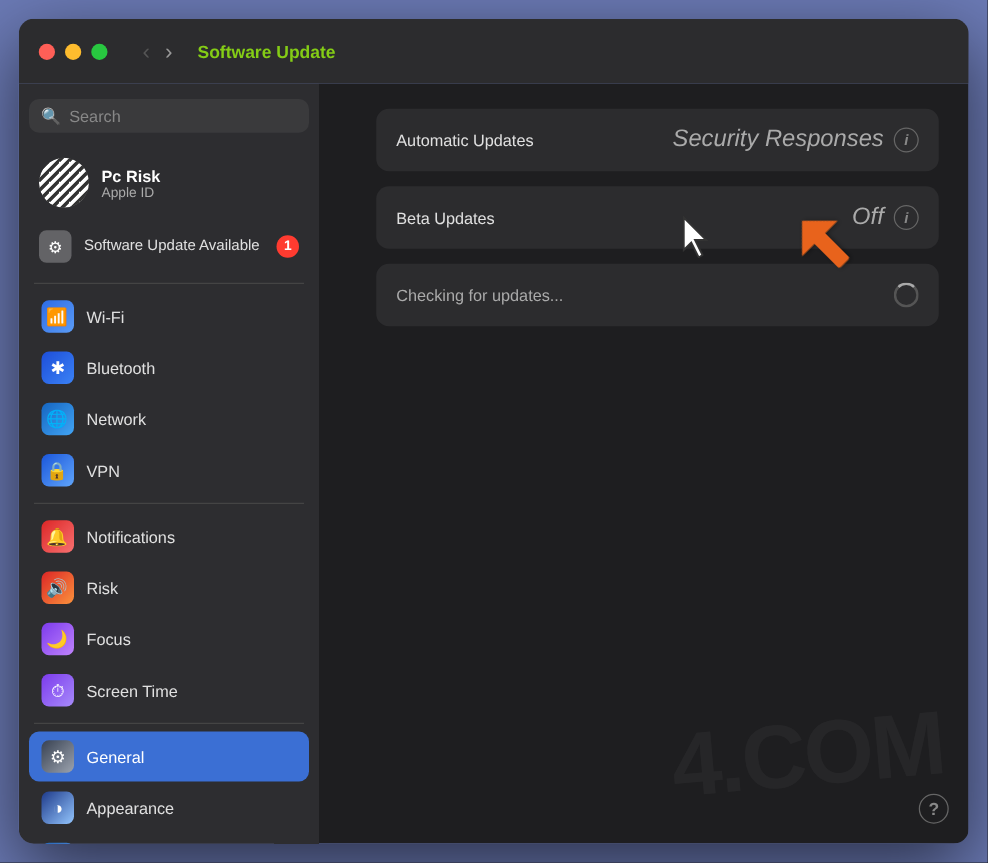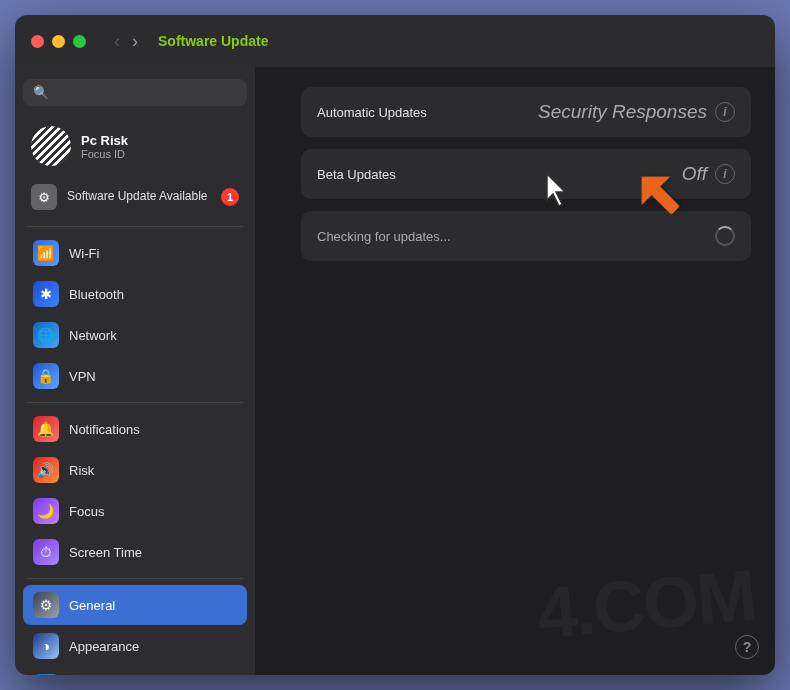--- a/index.html
+++ b/index.html
@@ -408,29 +408,30 @@
     </div>
     <span class="titlebar-title">Software Update</span>
   </div>
 
   <div class="content-area">
 
     <div class="sidebar">
 
       <div class="search-bar">
         <span class="search-icon-wrap">🔍</span>
+        <input class="search-input-field" type="text" placeholder="Search" style="">
       </div>
 
       <div class="user-profile">
         <div class="avatar">
           <div class="avatar-zebra"></div>
         </div>
         <div class="user-info">
           <div class="user-name">Pc Risk</div>
-          <div class="user-sub">Focus ID</div>
+          <div class="user-sub">Apple ID</div>
         </div>
       </div>
 
       <div class="update-row">
         <div class="update-icon">
           <span style="color:white;font-size:13px;">⚙</span>
         </div>
         <span class="update-text">Software Update Available</span>
         <span class="badge">1</span>
       </div>

